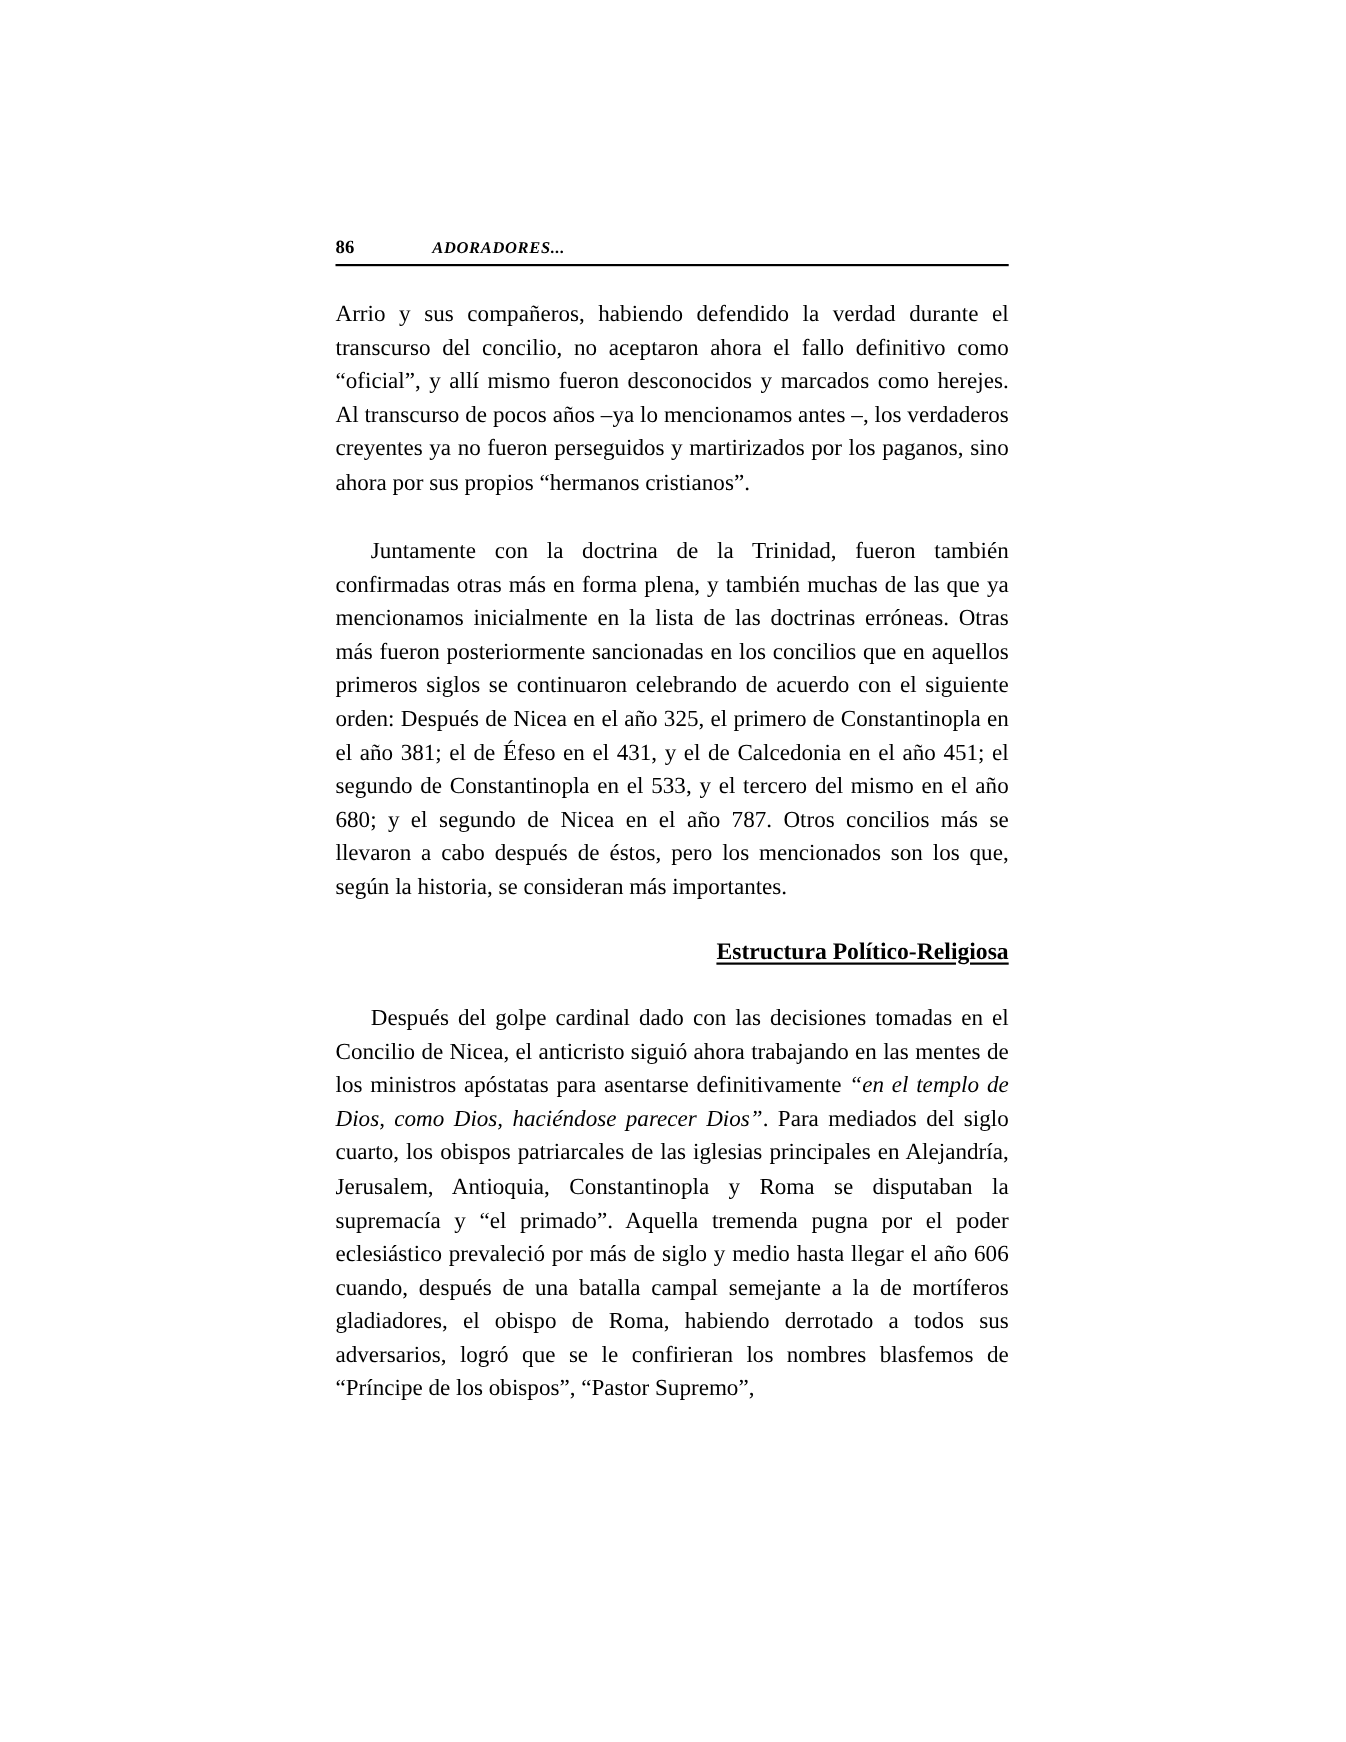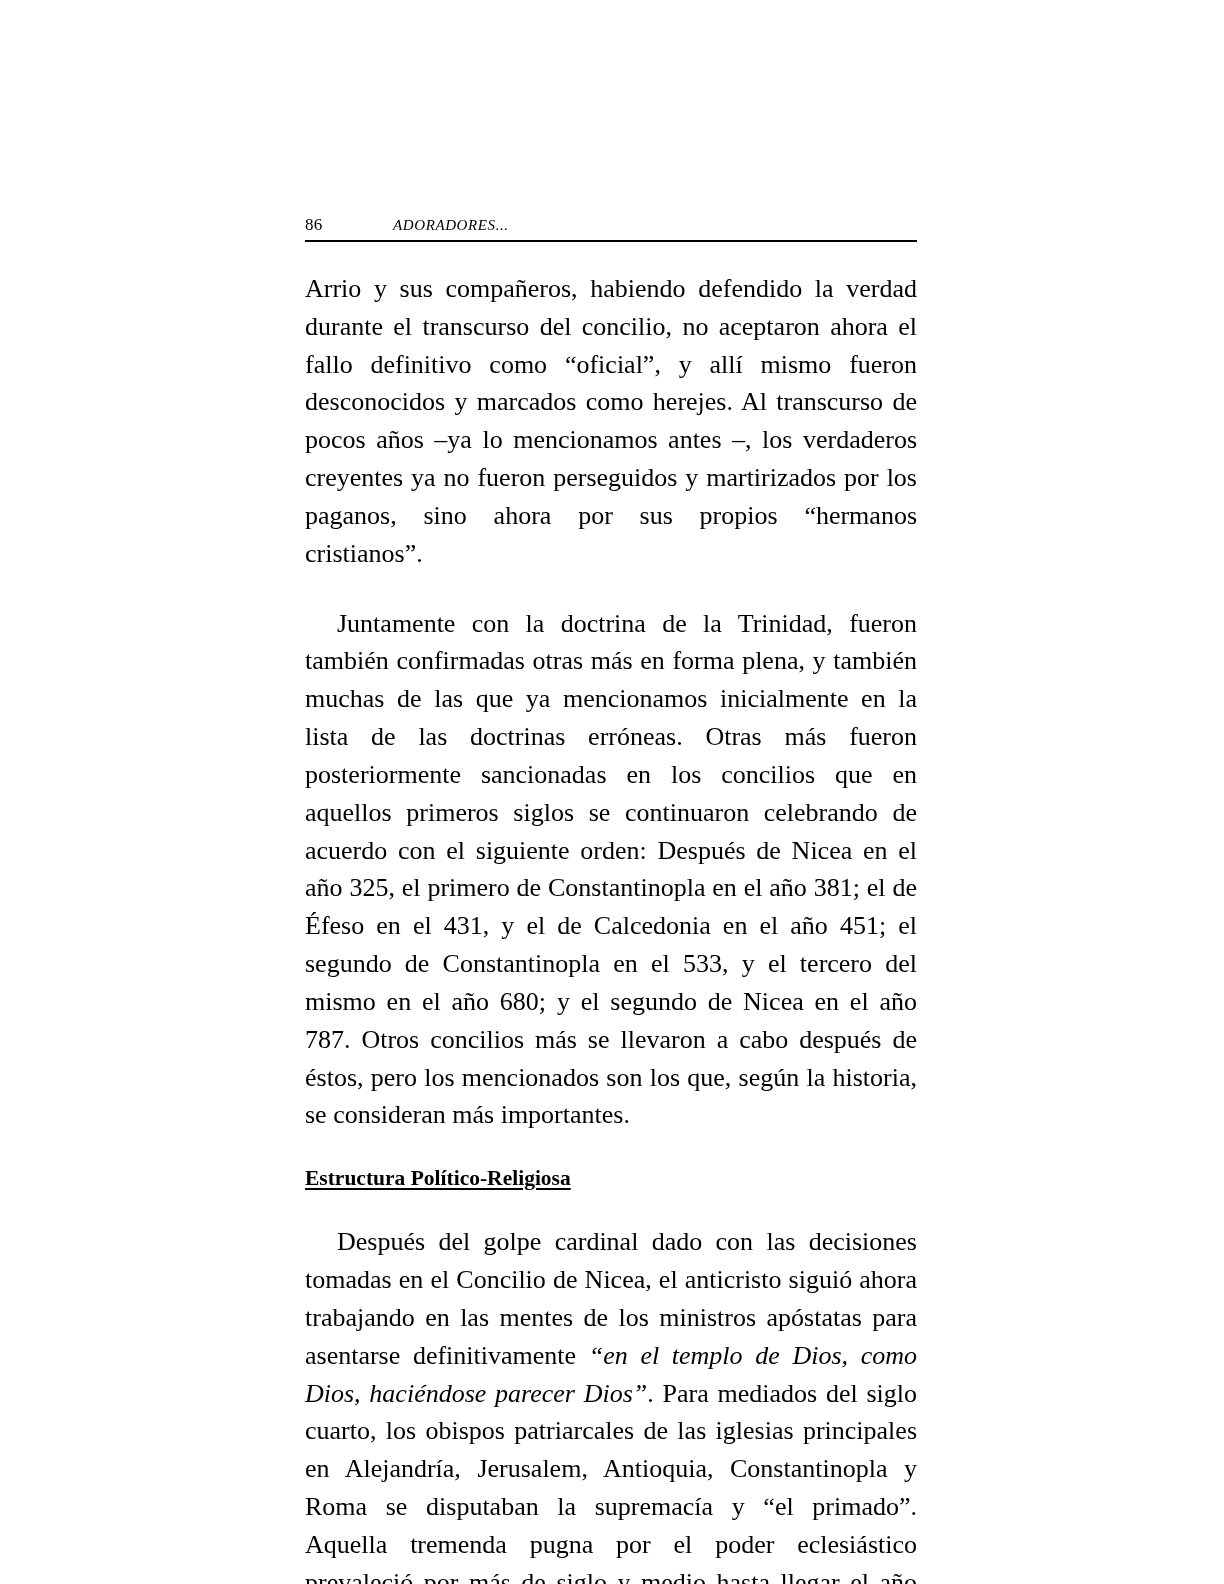--- a/index.html
+++ b/index.html
@@ -18,58 +18,58 @@
   }
   .content {
     position: absolute;
     left: 305px;
     top: 215px;
     width: 612px;
   }
   .header {
     display: flex;
     align-items: baseline;
-    font-weight: normal;
+    font-weight: bold;
     font-size: 17px;
     letter-spacing: 0.2px;
   }
   .header .folio {
     width: 88px;
     font-style: normal;
   }
   .header .running-title {
     font-style: italic;
     font-size: 15px;
     letter-spacing: 0.6px;
   }
   .rule {
     border-top: 2.2px solid #000;
     margin-top: 5px;
     width: 100%;
   }
   p.body-par {
     margin: 0;
-    font-size: 26px;
+    font-size: 21px;
     line-height: 1.455;
     text-align: justify;
     text-justify: inter-word;
     hyphens: manual;
   }
   p.first-par {
     margin-top: 28px;
     text-indent: 0;
   }
   p.indent-par {
     margin-top: 32px;
     text-indent: 32px;
   }
   .section-heading {
     margin-top: 32px;
     margin-bottom: 12px;
-    text-align: left;
+    text-align: right;
     font-size: 21.5px;
     font-weight: bold;
   }
   .section-heading span {
     text-decoration: underline;
     text-underline-offset: 3px;
   }
   .ital {
     font-style: italic;
   }

